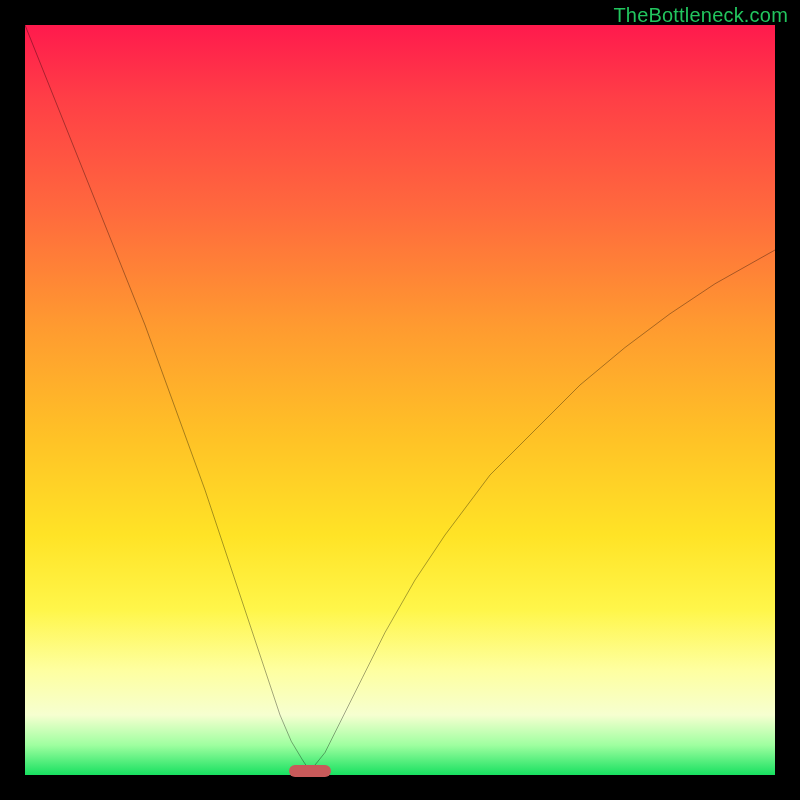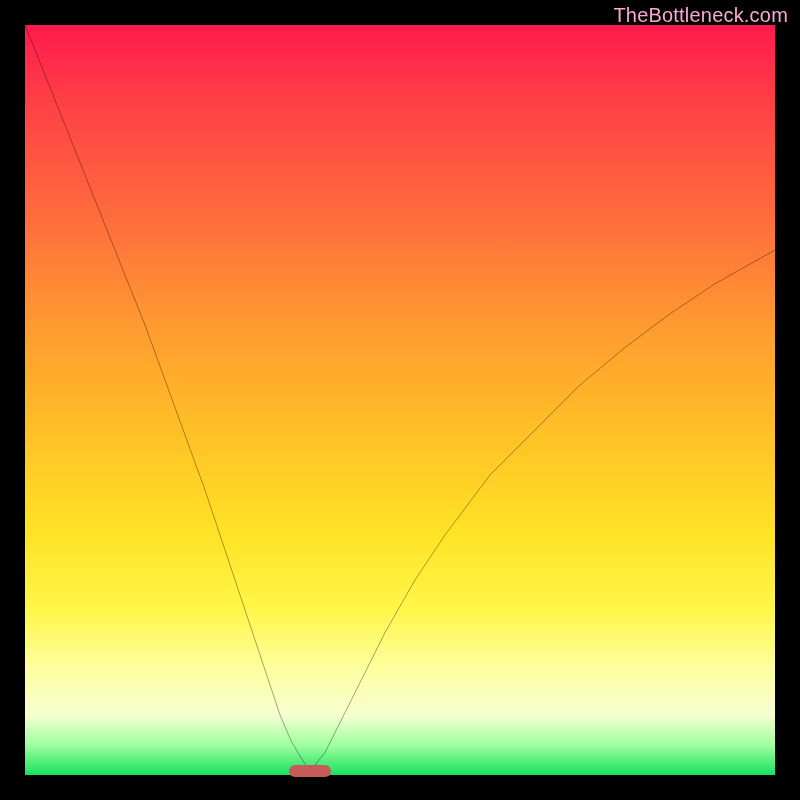--- a/index.html
+++ b/index.html
@@ -37,21 +37,21 @@
       #feffa0 86%,
       #f6ffd0 92%,
       #9fffa0 96%,
       #17e060 100%
     );
   }
   .watermark {
     position: absolute;
     top: 4px;
     right: 12px;
-    color: #f9a8d4;
+    color: #22c55e;
     font-size: 20px;
     letter-spacing: 0.2px;
     user-select: none;
   }
   svg.curves {
     position: absolute;
     left: 0;
     top: 0;
     width: 750px;
     height: 750px;

